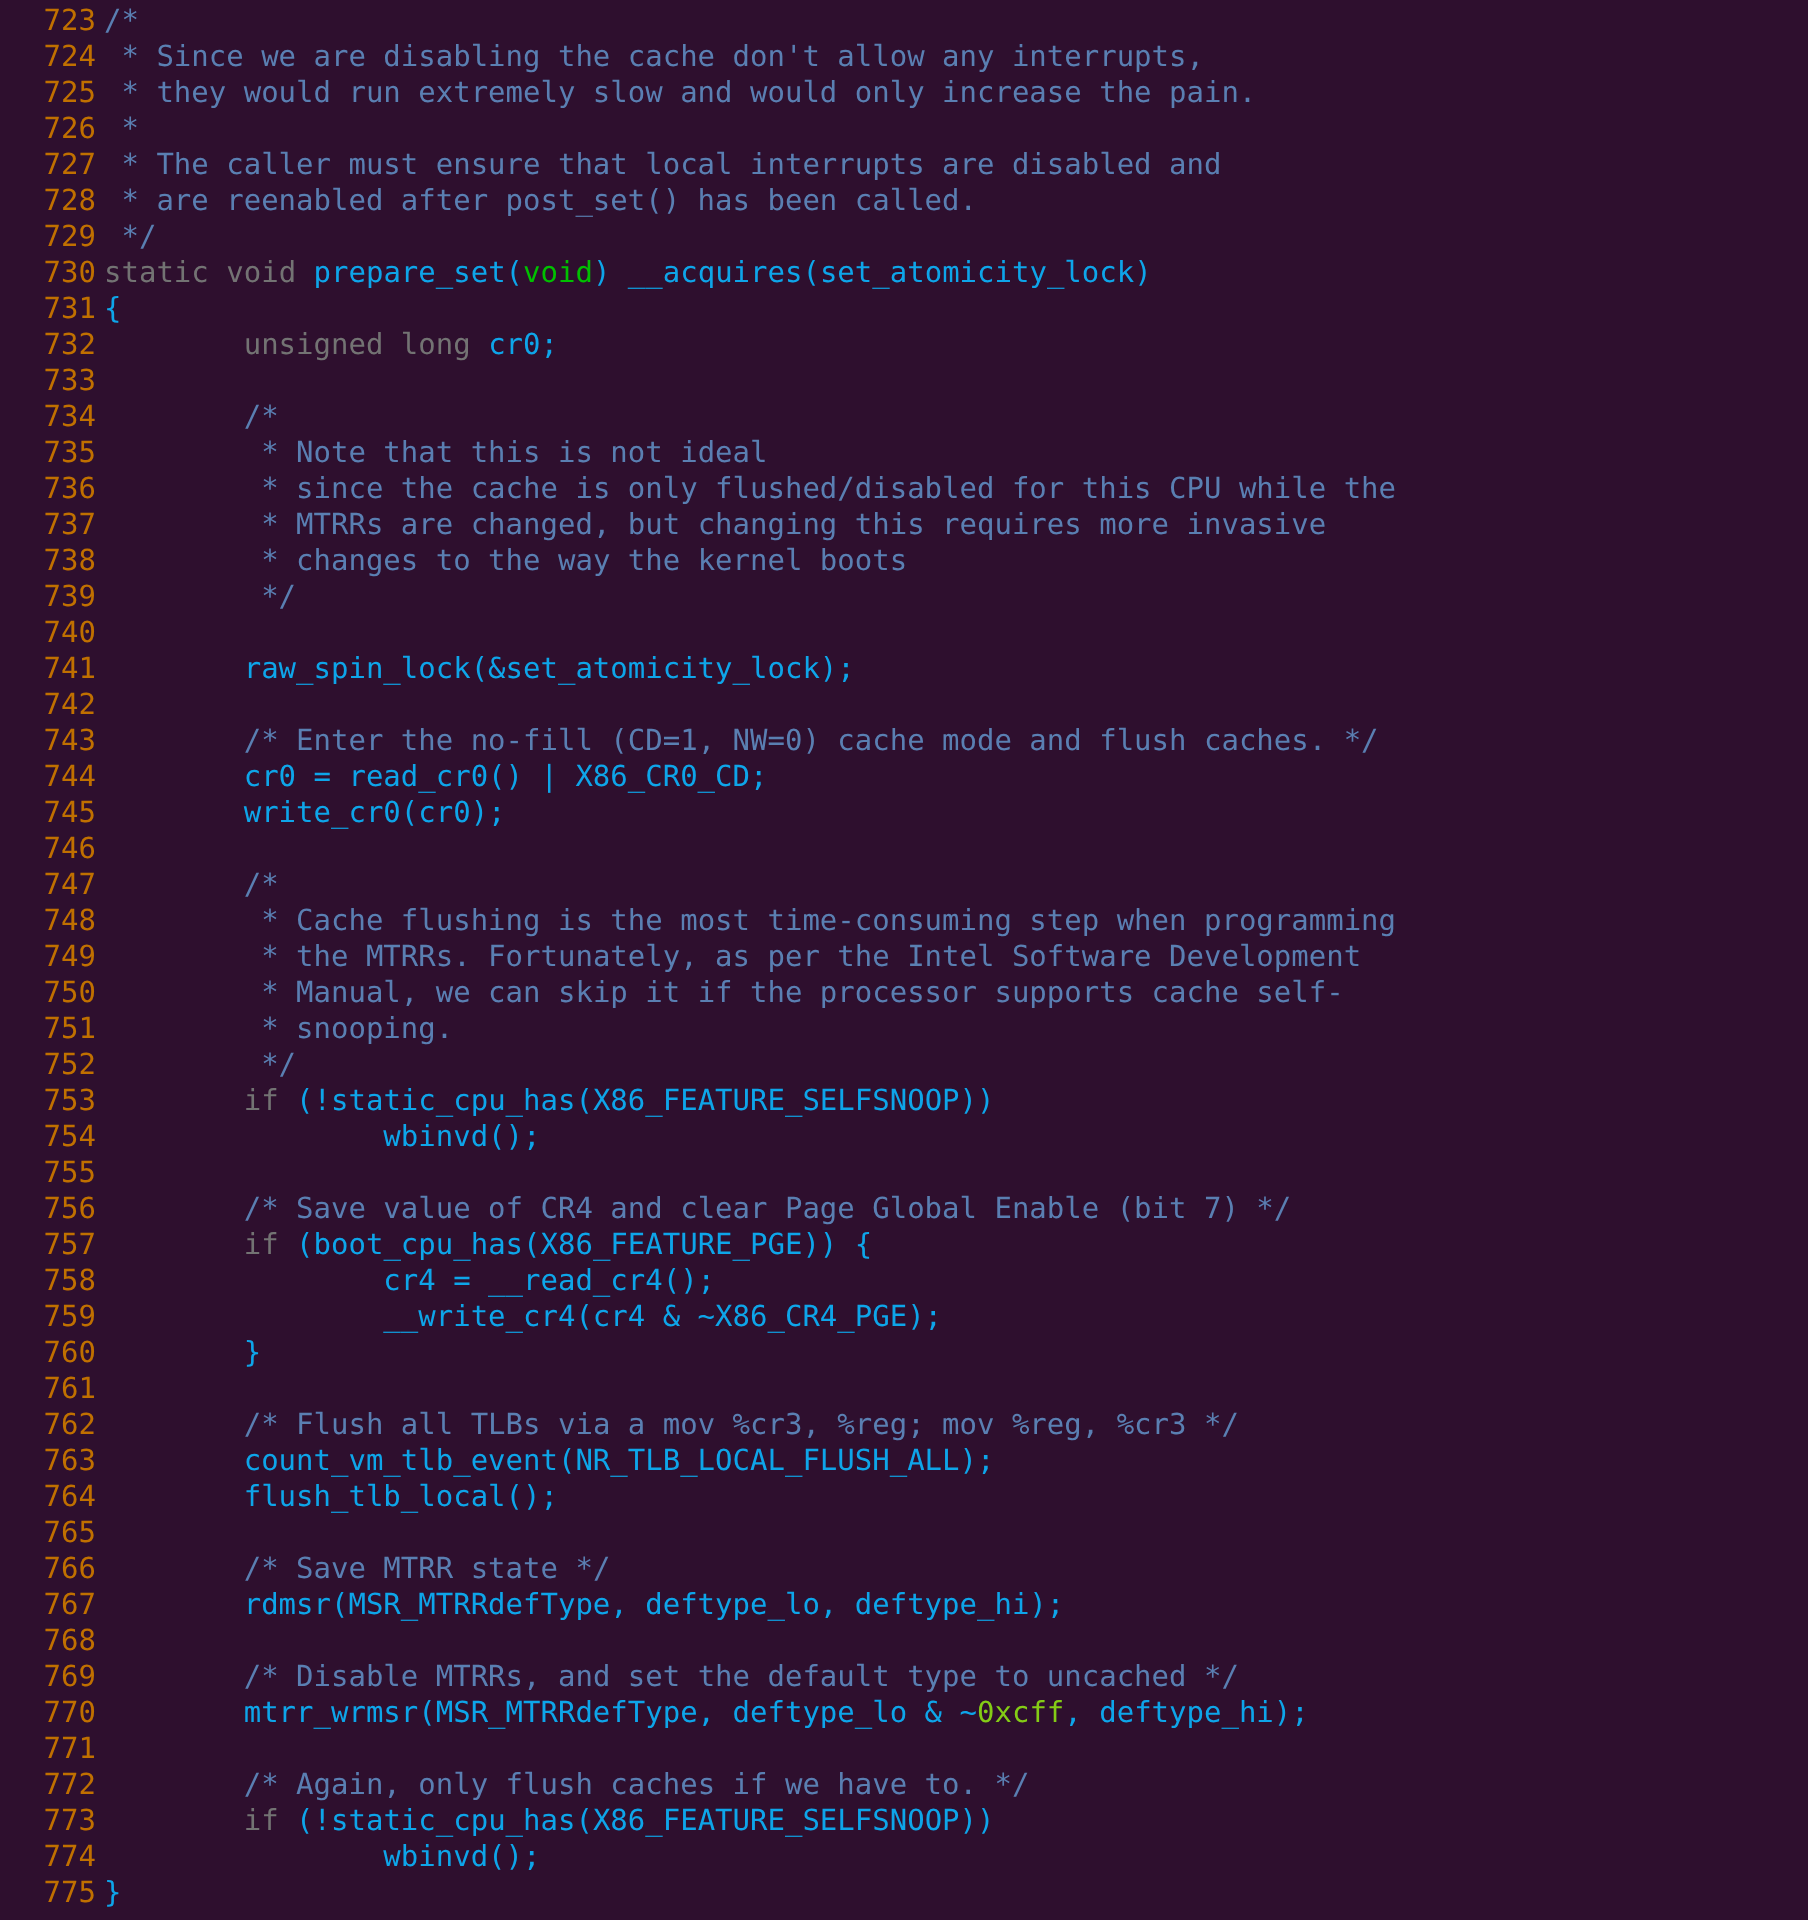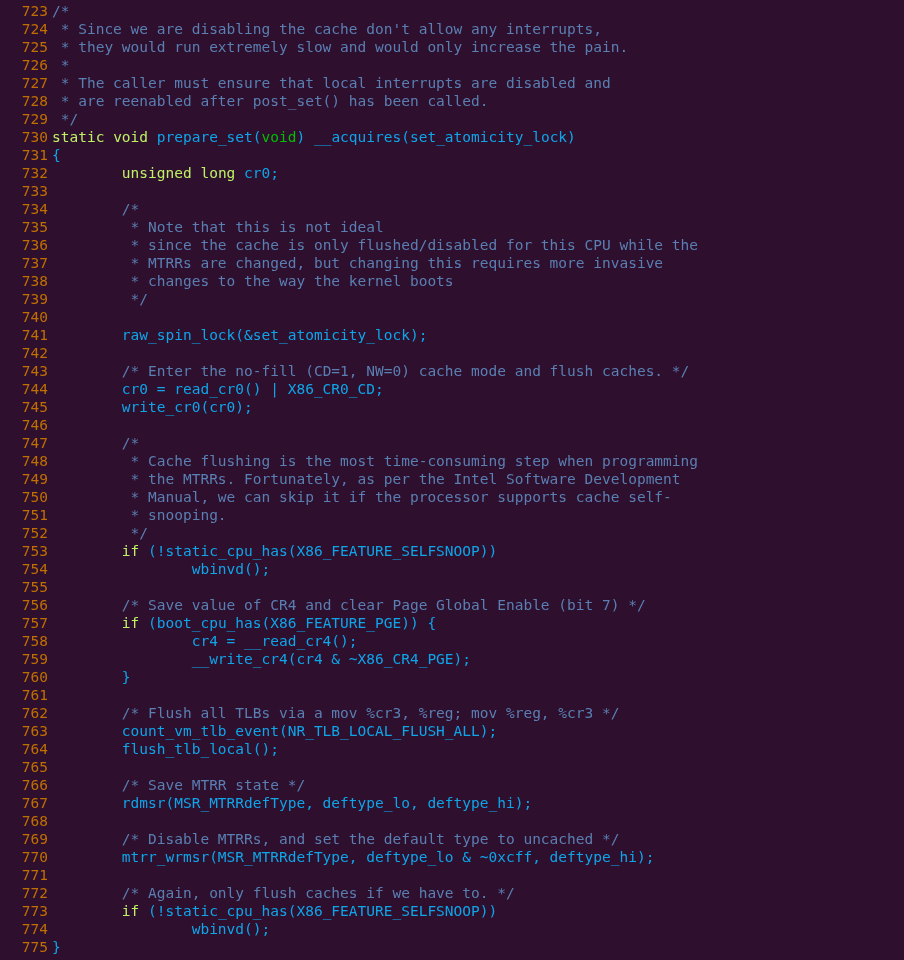--- a/index.html
+++ b/index.html
@@ -24,21 +24,21 @@
     text-align: right;
     color: #c07000;
     flex: 0 0 36px;
     user-select: none;
   }
   .src {
     margin-left: 4px;
     flex: 1;
   }
   .c   { color: #5a7fb2; font-style: normal; }   
-  .kw  { color: #bef264; text-align: center; }                        
+  .kw  { color: #737373; text-align: center; }                        
   .ty  { color: #00c000; }
   .p   { color: #0ea5e9; }                        
-  .hex { color: #0ea5e9; }                        
+  .hex { color: #84cc16; }                        
 </style>
 </head>
 <body>
 
 <div class="code" id="code"><div class="row"><span class="ln">723</span><span class="src"><span class="c">/*</span></span></div><div class="row"><span class="ln">724</span><span class="src"><span class="c"> * Since we are disabling the cache don't allow any interrupts,</span></span></div><div class="row"><span class="ln">725</span><span class="src"><span class="c"> * they would run extremely slow and would only increase the pain.</span></span></div><div class="row"><span class="ln">726</span><span class="src"><span class="c"> *</span></span></div><div class="row"><span class="ln">727</span><span class="src"><span class="c"> * The caller must ensure that local interrupts are disabled and</span></span></div><div class="row"><span class="ln">728</span><span class="src"><span class="c"> * are reenabled after post_set() has been called.</span></span></div><div class="row"><span class="ln">729</span><span class="src"><span class="c"> */</span></span></div><div class="row"><span class="ln">730</span><span class="src"><span class="kw">static</span><span class="p"> </span><span class="kw">void</span><span class="p"> prepare_set(</span><span class="ty">void</span><span class="p">) __acquires(set_atomicity_lock)</span></span></div><div class="row"><span class="ln">731</span><span class="src"><span class="p">{</span></span></div><div class="row"><span class="ln">732</span><span class="src"><span class="p">        </span><span class="kw">unsigned</span><span class="p"> </span><span class="kw">long</span><span class="p"> cr0;</span></span></div><div class="row"><span class="ln">733</span><span class="src"><span class="p"></span></span></div><div class="row"><span class="ln">734</span><span class="src"><span class="p">        </span><span class="c">/*</span></span></div><div class="row"><span class="ln">735</span><span class="src"><span class="p">        </span><span class="c"> * Note that this is not ideal</span></span></div><div class="row"><span class="ln">736</span><span class="src"><span class="p">        </span><span class="c"> * since the cache is only flushed/disabled for this CPU while the</span></span></div><div class="row"><span class="ln">737</span><span class="src"><span class="p">        </span><span class="c"> * MTRRs are changed, but changing this requires more invasive</span></span></div><div class="row"><span class="ln">738</span><span class="src"><span class="p">        </span><span class="c"> * changes to the way the kernel boots</span></span></div><div class="row"><span class="ln">739</span><span class="src"><span class="p">        </span><span class="c"> */</span></span></div><div class="row"><span class="ln">740</span><span class="src"><span class="p"></span></span></div><div class="row"><span class="ln">741</span><span class="src"><span class="p">        raw_spin_lock(&amp;set_atomicity_lock);</span></span></div><div class="row"><span class="ln">742</span><span class="src"><span class="p"></span></span></div><div class="row"><span class="ln">743</span><span class="src"><span class="p">        </span><span class="c">/* Enter the no-fill (CD=1, NW=0) cache mode and flush caches. */</span></span></div><div class="row"><span class="ln">744</span><span class="src"><span class="p">        cr0 = read_cr0() | X86_CR0_CD;</span></span></div><div class="row"><span class="ln">745</span><span class="src"><span class="p">        write_cr0(cr0);</span></span></div><div class="row"><span class="ln">746</span><span class="src"><span class="p"></span></span></div><div class="row"><span class="ln">747</span><span class="src"><span class="p">        </span><span class="c">/*</span></span></div><div class="row"><span class="ln">748</span><span class="src"><span class="p">        </span><span class="c"> * Cache flushing is the most time-consuming step when programming</span></span></div><div class="row"><span class="ln">749</span><span class="src"><span class="p">        </span><span class="c"> * the MTRRs. Fortunately, as per the Intel Software Development</span></span></div><div class="row"><span class="ln">750</span><span class="src"><span class="p">        </span><span class="c"> * Manual, we can skip it if the processor supports cache self-</span></span></div><div class="row"><span class="ln">751</span><span class="src"><span class="p">        </span><span class="c"> * snooping.</span></span></div><div class="row"><span class="ln">752</span><span class="src"><span class="p">        </span><span class="c"> */</span></span></div><div class="row"><span class="ln">753</span><span class="src"><span class="p">        </span><span class="kw">if</span><span class="p"> (!static_cpu_has(X86_FEATURE_SELFSNOOP))</span></span></div><div class="row"><span class="ln">754</span><span class="src"><span class="p">                wbinvd();</span></span></div><div class="row"><span class="ln">755</span><span class="src"><span class="p"></span></span></div><div class="row"><span class="ln">756</span><span class="src"><span class="p">        </span><span class="c">/* Save value of CR4 and clear Page Global Enable (bit 7) */</span></span></div><div class="row"><span class="ln">757</span><span class="src"><span class="p">        </span><span class="kw">if</span><span class="p"> (boot_cpu_has(X86_FEATURE_PGE)) {</span></span></div><div class="row"><span class="ln">758</span><span class="src"><span class="p">                cr4 = __read_cr4();</span></span></div><div class="row"><span class="ln">759</span><span class="src"><span class="p">                __write_cr4(cr4 &amp; ~X86_CR4_PGE);</span></span></div><div class="row"><span class="ln">760</span><span class="src"><span class="p">        }</span></span></div><div class="row"><span class="ln">761</span><span class="src"><span class="p"></span></span></div><div class="row"><span class="ln">762</span><span class="src"><span class="p">        </span><span class="c">/* Flush all TLBs via a mov %cr3, %reg; mov %reg, %cr3 */</span></span></div><div class="row"><span class="ln">763</span><span class="src"><span class="p">        count_vm_tlb_event(NR_TLB_LOCAL_FLUSH_ALL);</span></span></div><div class="row"><span class="ln">764</span><span class="src"><span class="p">        flush_tlb_local();</span></span></div><div class="row"><span class="ln">765</span><span class="src"><span class="p"></span></span></div><div class="row"><span class="ln">766</span><span class="src"><span class="p">        </span><span class="c">/* Save MTRR state */</span></span></div><div class="row"><span class="ln">767</span><span class="src"><span class="p">        rdmsr(MSR_MTRRdefType, deftype_lo, deftype_hi);</span></span></div><div class="row"><span class="ln">768</span><span class="src"><span class="p"></span></span></div><div class="row"><span class="ln">769</span><span class="src"><span class="p">        </span><span class="c">/* Disable MTRRs, and set the default type to uncached */</span></span></div><div class="row"><span class="ln">770</span><span class="src"><span class="p">        mtrr_wrmsr(MSR_MTRRdefType, deftype_lo &amp; ~</span><span class="hex">0xcff</span><span class="p">, deftype_hi);</span></span></div><div class="row"><span class="ln">771</span><span class="src"><span class="p"></span></span></div><div class="row"><span class="ln">772</span><span class="src"><span class="p">        </span><span class="c">/* Again, only flush caches if we have to. */</span></span></div><div class="row"><span class="ln">773</span><span class="src"><span class="p">        </span><span class="kw">if</span><span class="p"> (!static_cpu_has(X86_FEATURE_SELFSNOOP))</span></span></div><div class="row"><span class="ln">774</span><span class="src"><span class="p">                wbinvd();</span></span></div><div class="row"><span class="ln">775</span><span class="src"><span class="p">}</span></span></div></div>
 
 </body></html>

